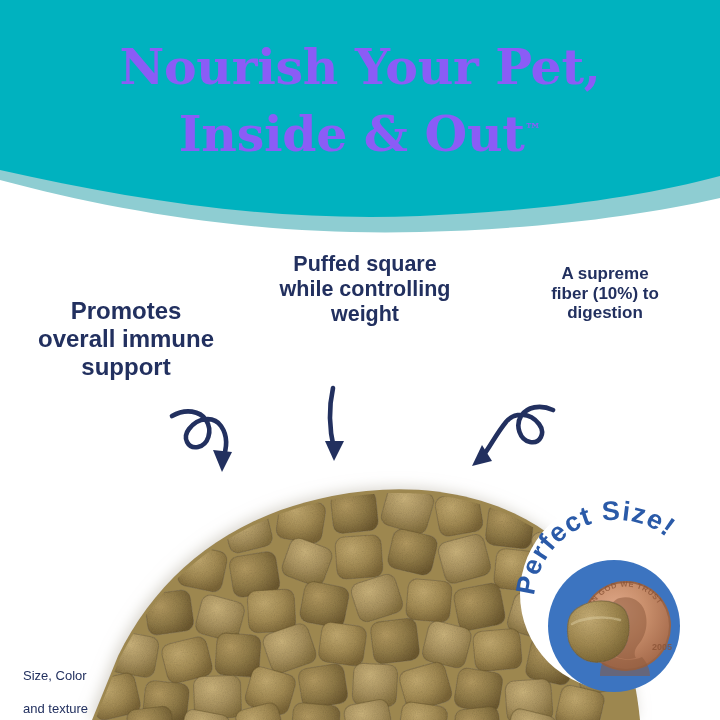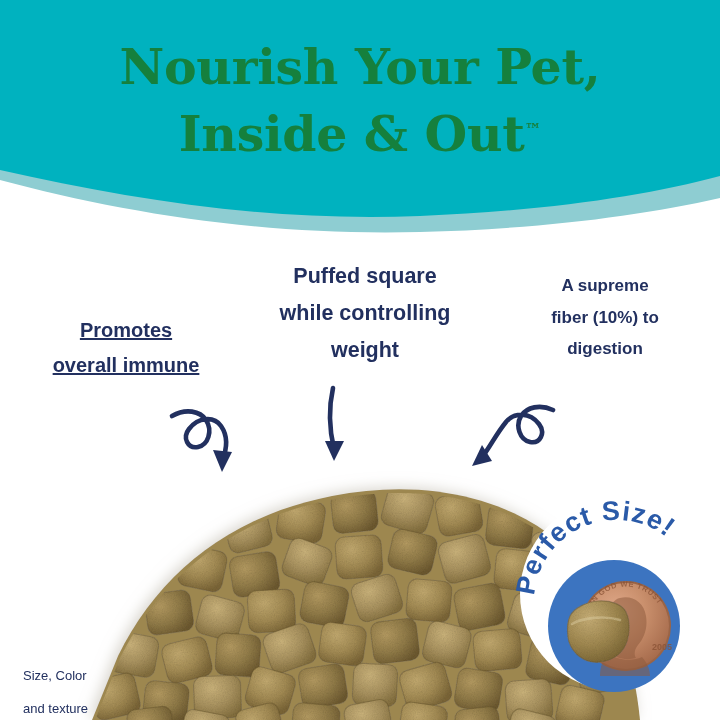--- a/index.html
+++ b/index.html
@@ -38,21 +38,21 @@
     width: 720px;
     height: 240px;
     display: block;
   }
   .banner-title {
     position: absolute;
     left: 0;
     top: 36px;
     width: 720px;
     text-align: center;
-    color: #15803d;
+    color: #8b5cf6;
     font-family: "DejaVu Serif", "Liberation Serif", serif;
     font-weight: bold;
     font-size: 49px;
     line-height: 62px;
     letter-spacing: -0.3px;
     z-index: 3;
   }
   .title-line { display: block; white-space: nowrap; }
   .tm {
     font-size: 0.34em;
@@ -78,38 +78,37 @@
     position: absolute;
     color: #22305f;
     font-family: "Liberation Sans", sans-serif;
     font-weight: bold;
     text-align: center;
     z-index: 5;
     line-height: 1.16;
   }
   .callout-left {
     left: 12px;
-    top: 307px;
+    top: 297px;
     width: 228px;
-    font-size: 20px;
-    text-decoration: underline;
+    font-size: 24px;
   }
   .callout-center {
     left: 252px;
     top: 252px;
     width: 226px;
     font-size: 21.5px;
   }
   .callout-right {
     left: 500px;
     top: 264px;
     width: 210px;
     font-size: 17px;
   }
-  .callout p { margin: 12px; }
+  .callout p { margin: 0; }
 
   .arrow-layer {
     position: absolute;
     left: 0; top: 0;
     width: 720px; height: 720px;
     z-index: 6;
     pointer-events: none;
   }
 
   
@@ -257,20 +256,21 @@
           <rect x="456" y="300" width="44" height="40" rx="9" fill="url(#kgC)" transform="rotate(-6 478 320)"></rect>
           <rect x="508" y="304" width="46" height="41" rx="9" fill="url(#kgB)" transform="rotate(14 531 324)"></rect>
         </g>
       </g>
     </svg>
   </div>
 
   <div class="callout callout-left">
     <p>Promotes</p>
     <p>overall immune</p>
+    <p>support</p>
   </div>
 
   <div class="callout callout-center">
     <p>Puffed square</p>
     <p>while controlling</p>
     <p>weight</p>
   </div>
 
   <div class="callout callout-right">
     <p>A supreme</p>

